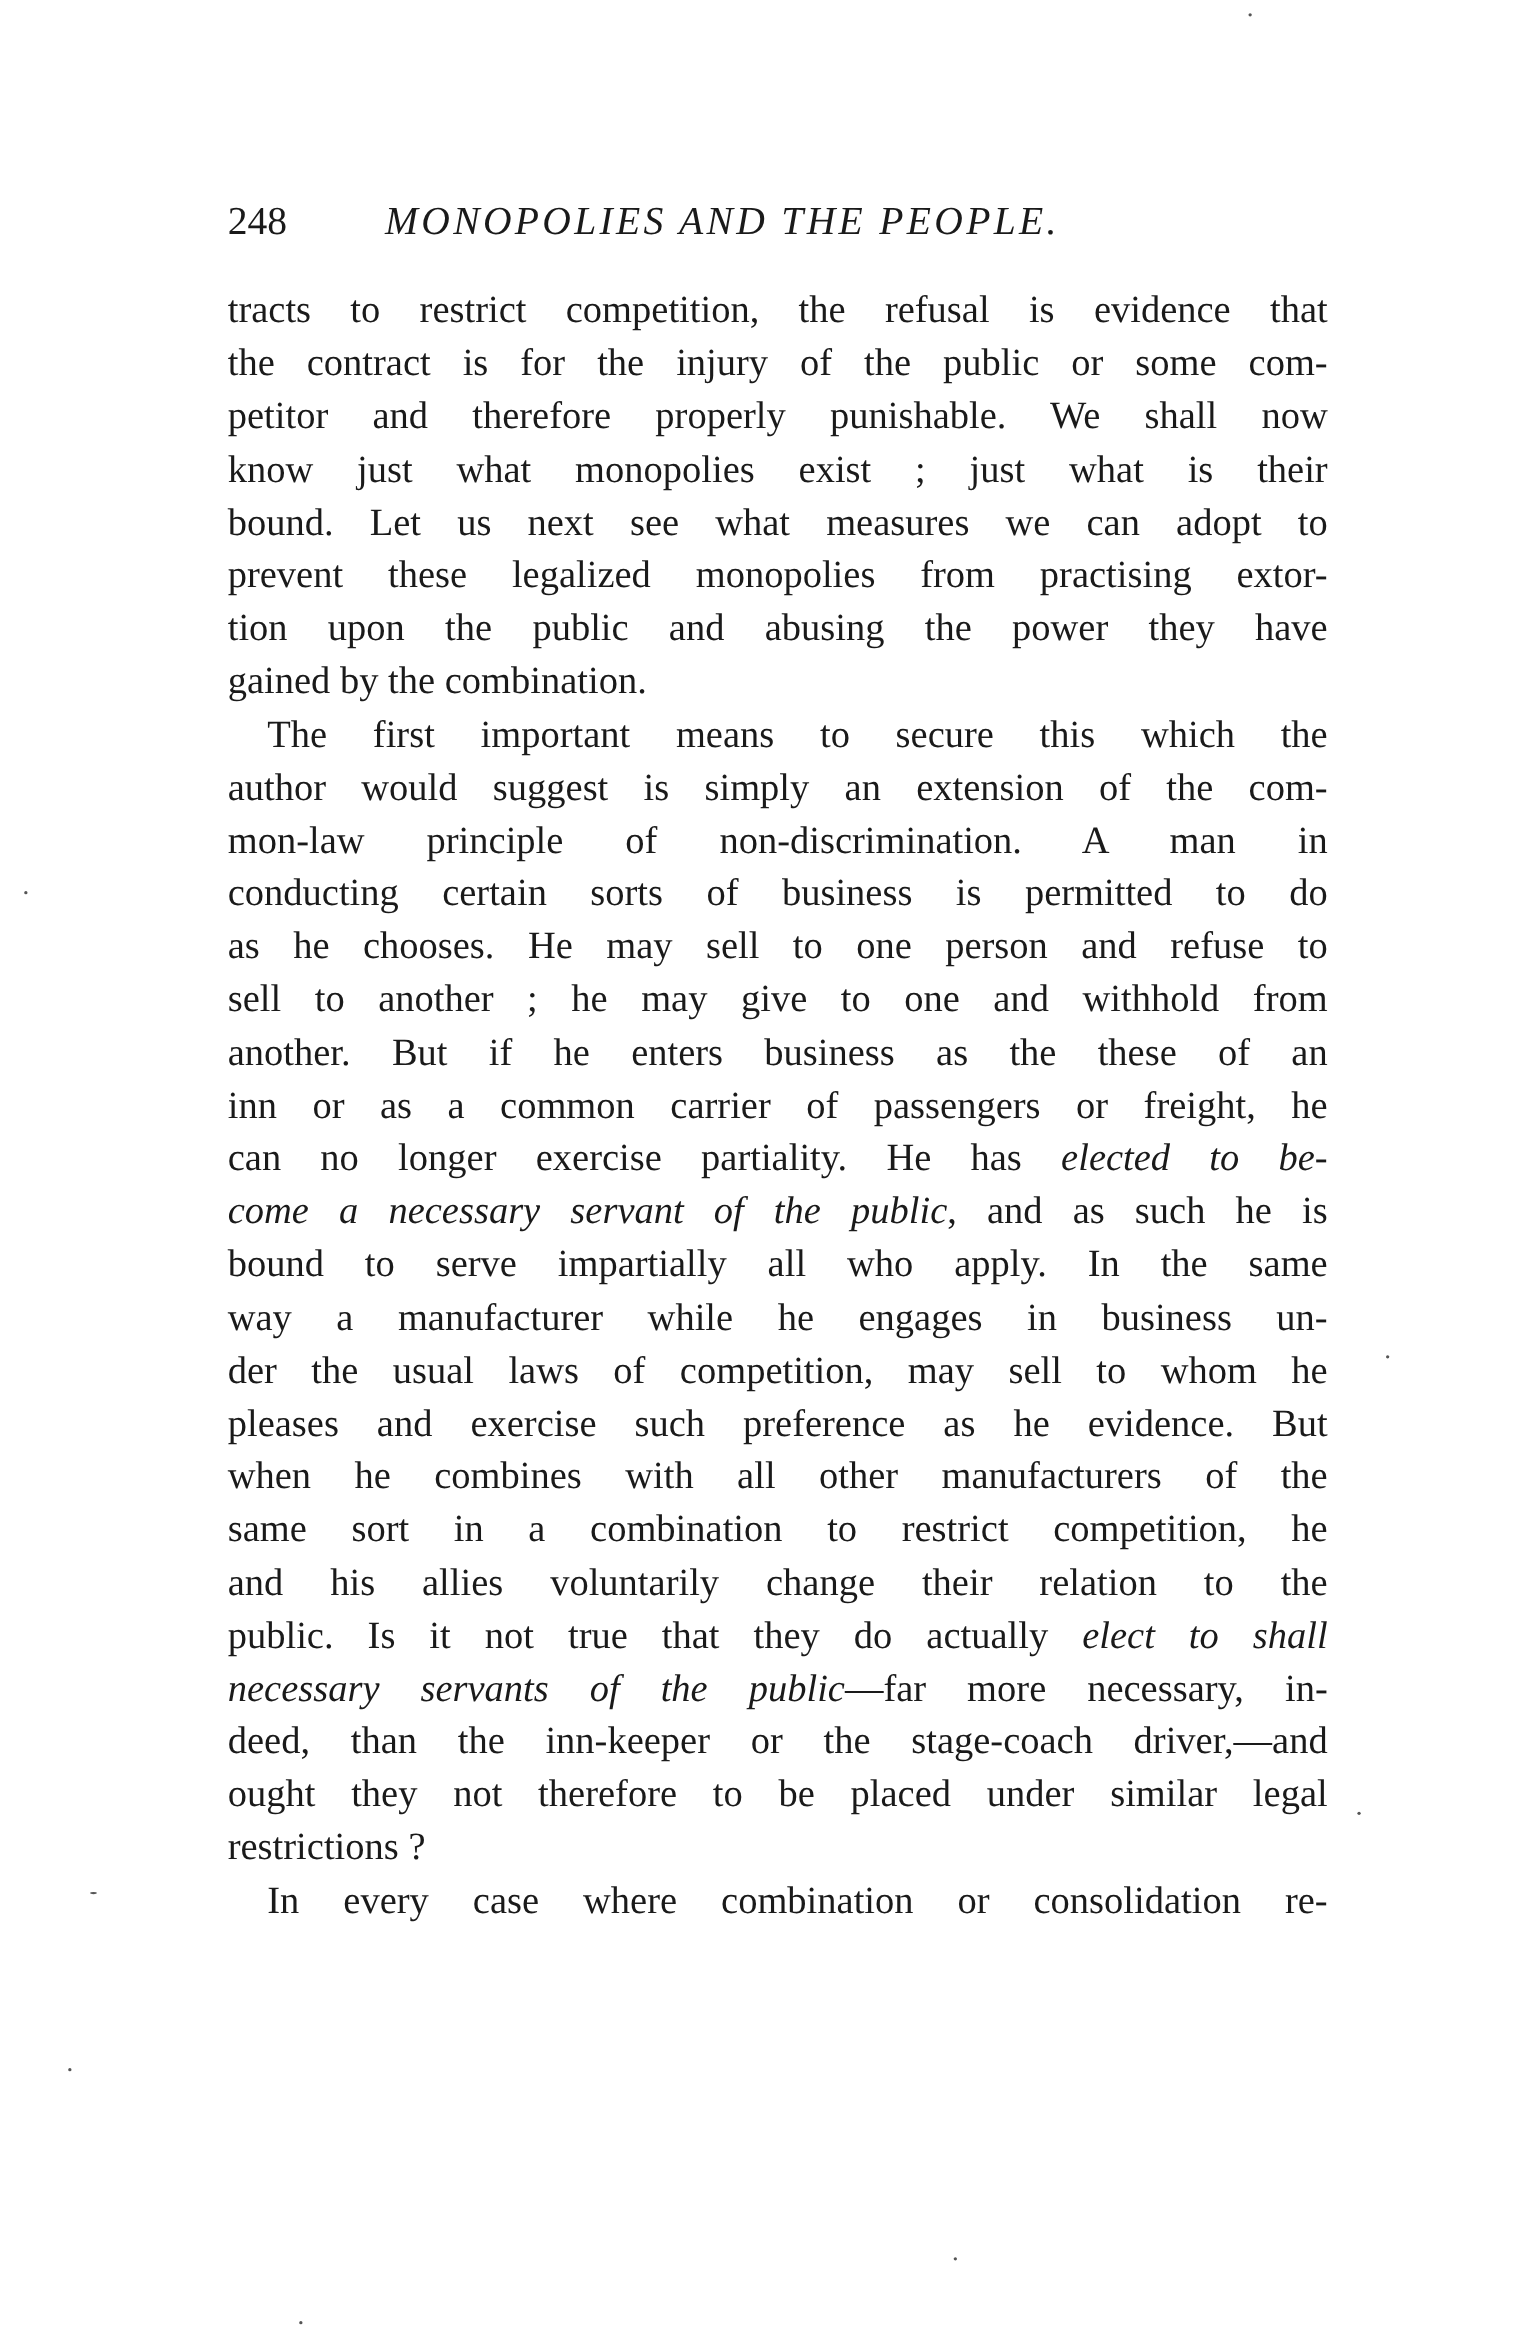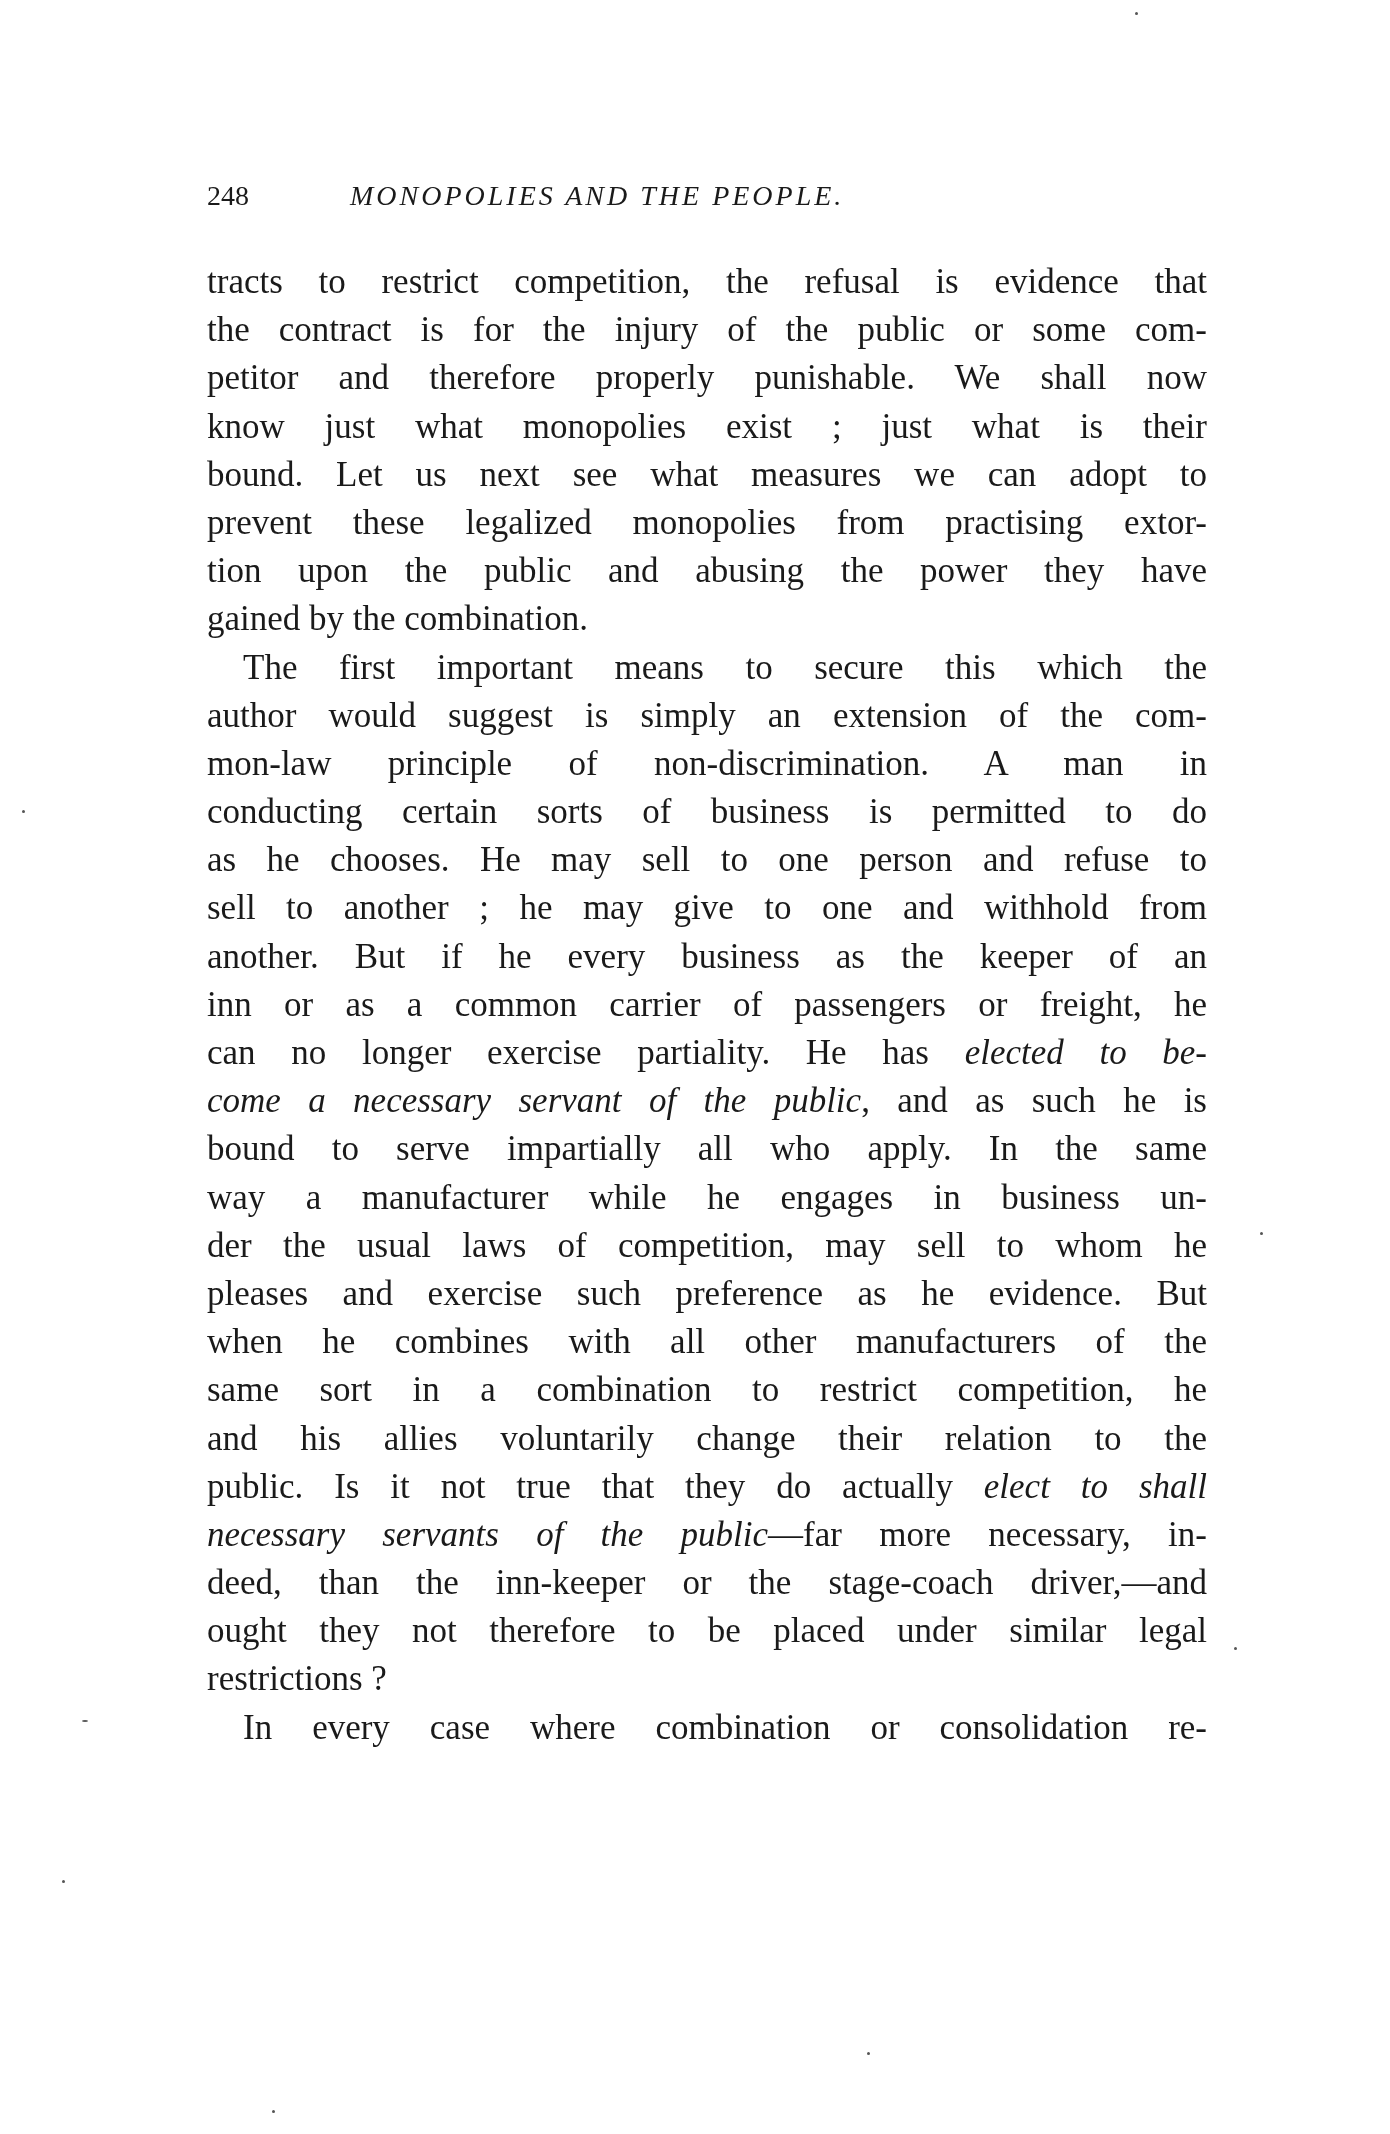--- a/index.html
+++ b/index.html
@@ -1,19 +1,19 @@
 <!DOCTYPE html>
 <html><head>
 <meta charset="utf-8">
 <style>
   html, body { margin: 0; padding: 0; background: #ffffff; }
   body { width: 1390px; height: 2134px; position: relative; overflow: hidden;
          font-family: "Liberation Serif", "DejaVu Serif", serif; color: #1a1a1a; }
   .header { position: absolute; left: 207px; top: 180px; width: 1000px; height: 50px;
-            font-size: 28px; text-decoration: underline; }
+            font-size: 36px; text-decoration: underline; }
   .page-num { position: absolute; left: 0; top: 0; }
   .running-title { position: absolute; left: 143px; top: 0; font-style: italic; letter-spacing: 3px; text-align: right; }
   .body { position: absolute; left: 207px; top: 258px; width: 1000px; }
   .line { display: block; height: 48.2px; line-height: 48.2px; font-size: 35px;
           white-space: nowrap; text-align: justify; text-align-last: justify; }
   .line.last { text-align-last: left; }
   .line.indent { padding-left: 36px; width: 964px; }
   .it { font-style: italic; }
   .specks span { position: absolute; width: 3px; height: 3px; background: #555; border-radius: 50%; }
 </style>
@@ -36,21 +36,21 @@
       <span class="line"><span>tion upon the public and abusing the power they have</span></span>
       <span class="line last"><span>gained by the combination.</span></span>
     </div>
     <div>
       <span class="line indent"><span>The first important means to secure this which the</span></span>
       <span class="line"><span>author would suggest is simply an extension of the com-</span></span>
       <span class="line"><span>mon-law principle of non-discrimination. A man in</span></span>
       <span class="line"><span>conducting certain sorts of business is permitted to do</span></span>
       <span class="line"><span>as he chooses. He may sell to one person and refuse to</span></span>
       <span class="line"><span>sell to another ; he may give to one and withhold from</span></span>
-      <span class="line"><span>another. But if he every business as the keeper of an</span></span>
+      <span class="line"><span>another. But if he enters business as the these of an</span></span>
       <span class="line"><span>inn or as a common carrier of passengers or freight, he</span></span>
       <span class="line"><span>can no longer exercise partiality. He has </span><span class="it">elected to be-</span></span>
       <span class="line"><span class="it">come a necessary servant of the public</span><span>, and as such he is</span></span>
       <span class="line"><span>bound to serve impartially all who apply. In the same</span></span>
       <span class="line"><span>way a manufacturer while he engages in business un-</span></span>
       <span class="line"><span>der the usual laws of competition, may sell to whom he</span></span>
       <span class="line"><span>pleases and exercise such preference as he evidence. But</span></span>
       <span class="line"><span>when he combines with all other manufacturers of the</span></span>
       <span class="line"><span>same sort in a combination to restrict competition, he</span></span>
       <span class="line"><span>and his allies voluntarily change their relation to the</span></span>

